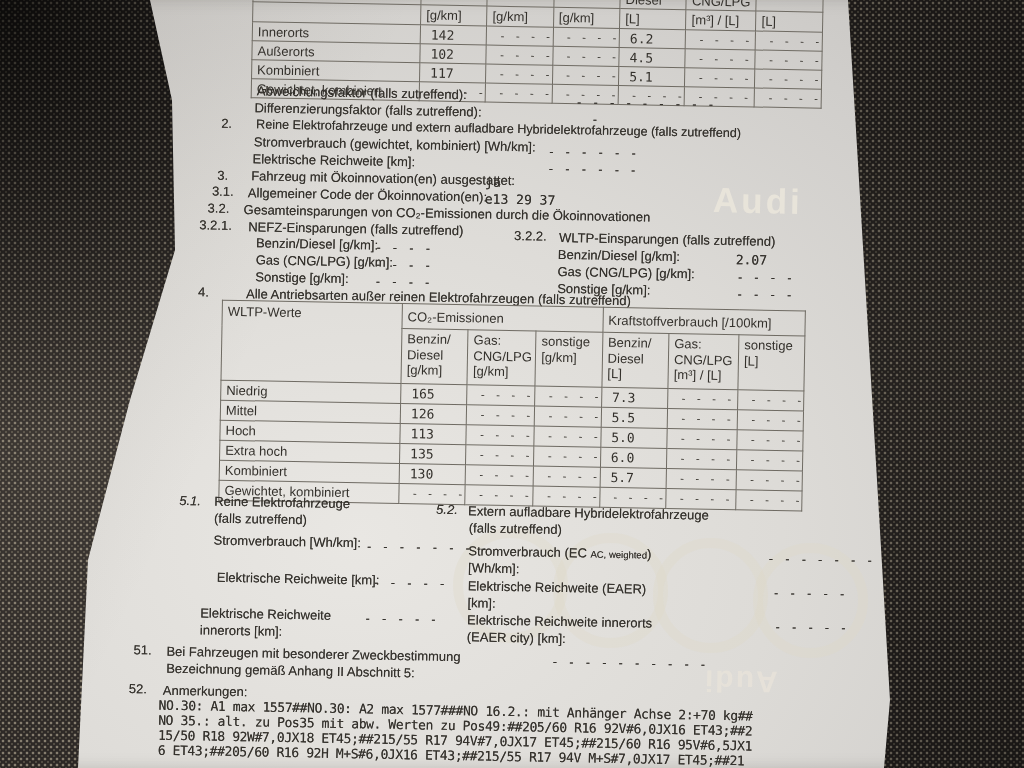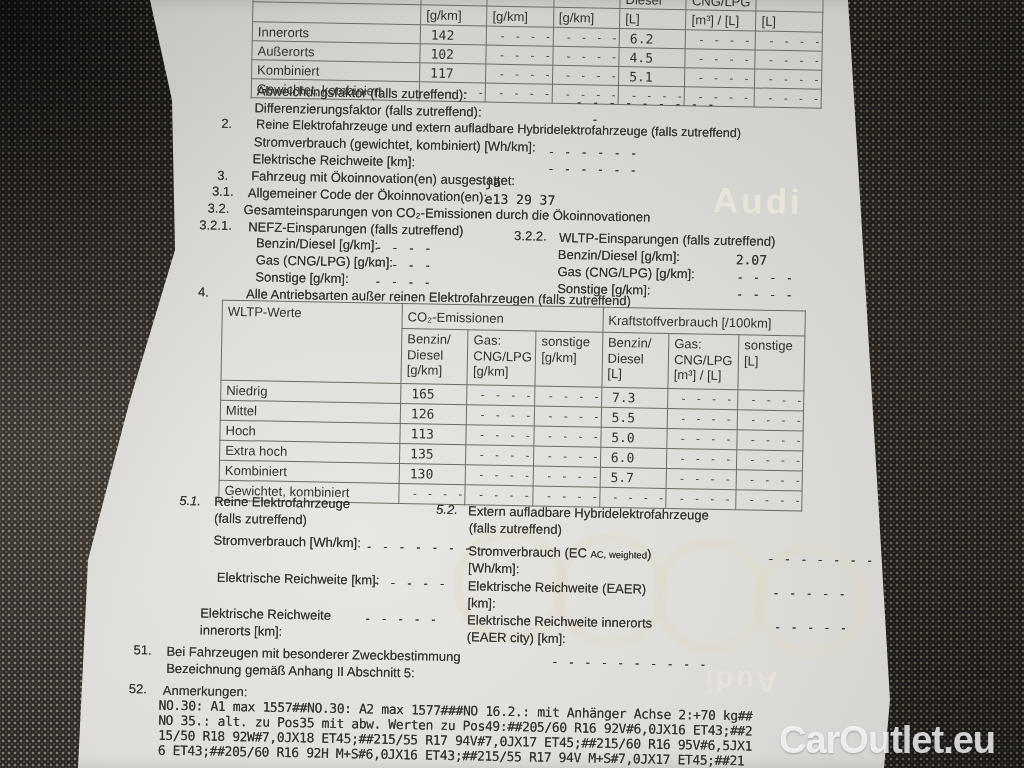--- a/index.html
+++ b/index.html
@@ -330,14 +330,13 @@
     <div class="ln" style="left:173px;top:665px">Bezeichnung gemäß Anhang II Abschnitt 5:</div>
 
     <div class="ln" style="left:136px;top:686px">52.</div>
     <div class="ln" style="left:170px;top:687px">Anmerkungen:</div>
     <div class="ln mono" style="left:166px;top:702px">NO.30: A1 max 1557##NO.30: A2 max 1577###NO 16.2.: mit Anhänger Achse 2:+70 kg##</div>
     <div class="ln mono" style="left:166px;top:717px">NO 35.: alt. zu Pos35 mit abw. Werten zu Pos49:##205/60 R16 92V#6,0JX16 ET43;##2</div>
     <div class="ln mono" style="left:166px;top:732px">15/50 R18 92W#7,0JX18 ET45;##215/55 R17 94V#7,0JX17 ET45;##215/60 R16 95V#6,5JX1</div>
     <div class="ln mono" style="left:166px;top:747px">6 ET43;##205/60 R16 92H M+S#6,0JX16 ET43;##215/55 R17 94V M+S#7,0JX17 ET45;##21</div>
   </div>
 
-  <div class="caroutlet">CarOutlet.eu</div>
 </div>
 
 </body></html>

